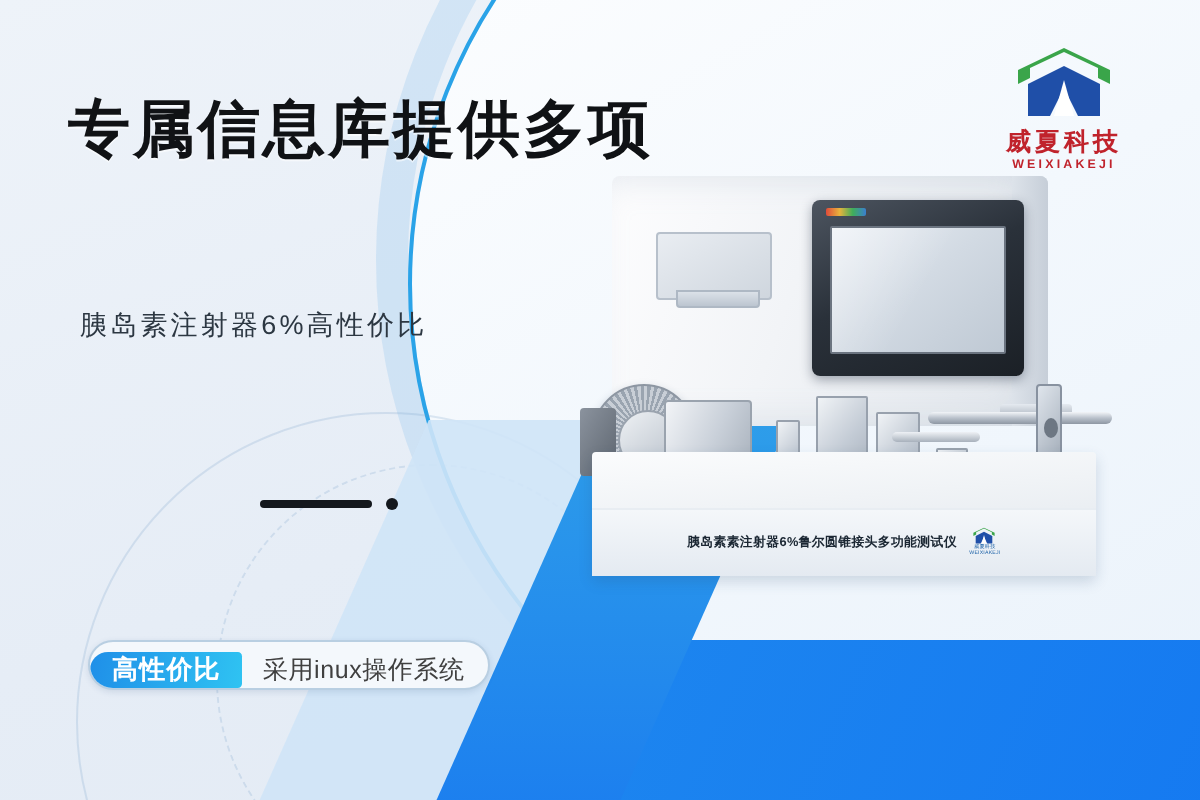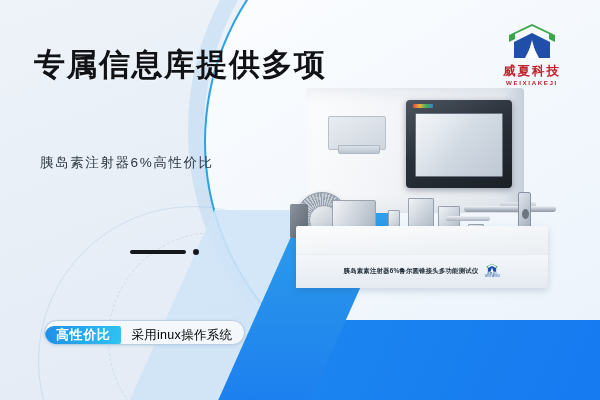--- a/index.html
+++ b/index.html
@@ -148,21 +148,21 @@
     padding:0 11px;
     background:linear-gradient(100deg,#1f8fe8 0%,#2fc3f2 100%);
     color:#ffffff;
     font-size:13px; font-weight:bold;
     letter-spacing:.6px;
     border-radius:13px 3px 3px 13px;
   }
   .badge-right {
     display:flex; align-items:center; justify-content:center;
     padding:0 12px 0 10px;
-    color:#000000;
+    color:#404040;
     font-size:12.5px;
     letter-spacing:.3px;
   }
 
   
   .logo {
     position:absolute; right:24px; top:22px;
     z-index:14;
     width:88px;
     display:flex; flex-direction:column; align-items:center;

